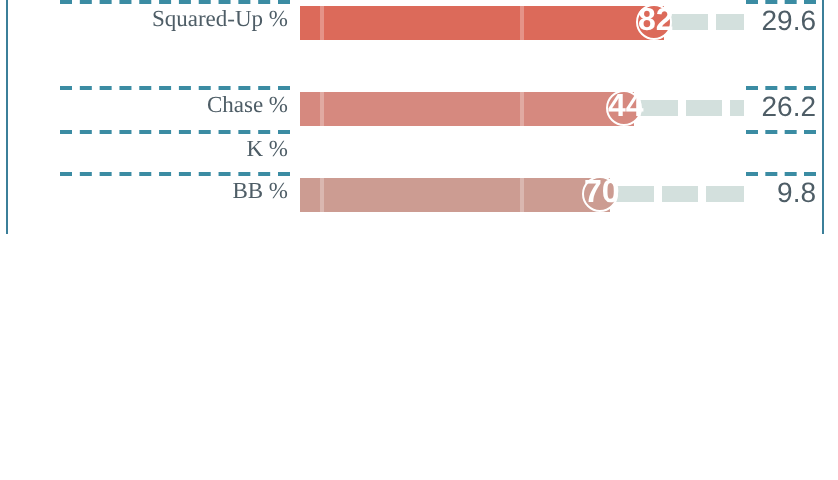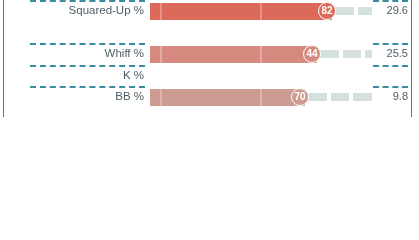--- a/index.html
+++ b/index.html
@@ -70,20 +70,21 @@
     left: 10px;
     top: 0;
     width: 134px;
     height: 21.5px;
     line-height: 21.5px;
     text-align: right;
     font-size: 11.5px;
     color: #4e5d66;
     white-space: nowrap;
     overflow: hidden;
+    font-family: Liberation Serif, serif;
   }
 
   
   .plot {
     position: absolute;
     left: 150px;
     top: 2.5px;
     width: 225px;
     height: 17px;
   }
@@ -126,35 +127,35 @@
   .marker {
     position: absolute;
     top: -0.5px;
     width: 18px;
     height: 18px;
     border-radius: 50%;
     background: #dc6a5a;
     border: 1.5px solid #ffffff;
     box-sizing: border-box;
     color: #ffffff;
-    font-size: 10px;
+    font-size: 16px;
     font-weight: bold;
     line-height: 15px;
     text-align: center;
   }
 
   .row-value {
     position: absolute;
     left: 368px;
     top: 0;
     width: 40px;
     height: 21.5px;
     line-height: 21.5px;
     text-align: right;
-    font-size: 11px;
+    font-size: 14px;
     color: #4e5d66;
     white-space: nowrap;
   }
 </style>
 </head>
 <body>
 
 <div id="chart">
 
   <div class="frame-rule left"></div>
@@ -172,32 +173,32 @@
             <div class="gridline" style="left: 110px;"></div>
           </div>
           <div class="track-gap" style="left: 204px;"></div>
           <div class="marker" style="left: 168px; background: rgb(220, 106, 90);">82</div>
         </div>
         <div class="row-value">29.6</div>
       </div>
       <div class="row" style="top: 43px;">
         <div class="dash-label"></div>
         <div class="dash-value"></div>
-        <div class="row-label">Whiff %</div>
+        <div class="row-label">Chase %</div>
         <div class="plot">
           <div class="track"></div>
           <div class="bar" style="width: 167px; background: rgb(214, 137, 127);">
             <div class="gridline" style="left: 10px;"></div>
             <div class="gridline" style="left: 110px;"></div>
           </div>
           <div class="track-gap" style="left: 189px;"></div>
           <div class="track-gap" style="left: 211px;"></div>
           <div class="marker" style="left: 153px; background: rgb(214, 137, 127);">44</div>
         </div>
-        <div class="row-value">25.5</div>
+        <div class="row-value">26.2</div>
       </div>
       <div class="row" style="top: 64.5px;">
         <div class="dash-label"></div>
         <div class="dash-value"></div>
         <div class="row-label">K %</div>
       </div>
       <div class="row" style="top: 86px;">
         <div class="dash-label"></div>
         <div class="dash-value"></div>
         <div class="row-label">BB %</div>

